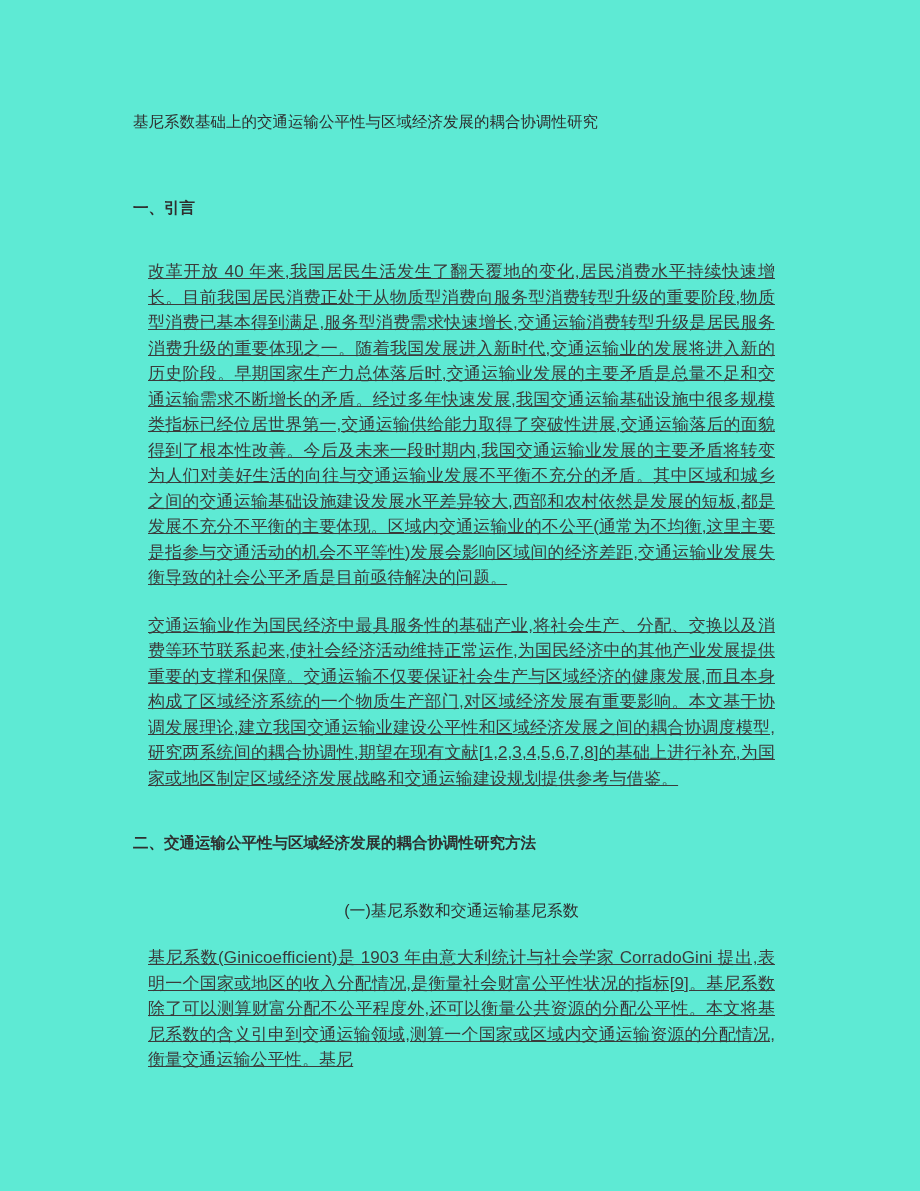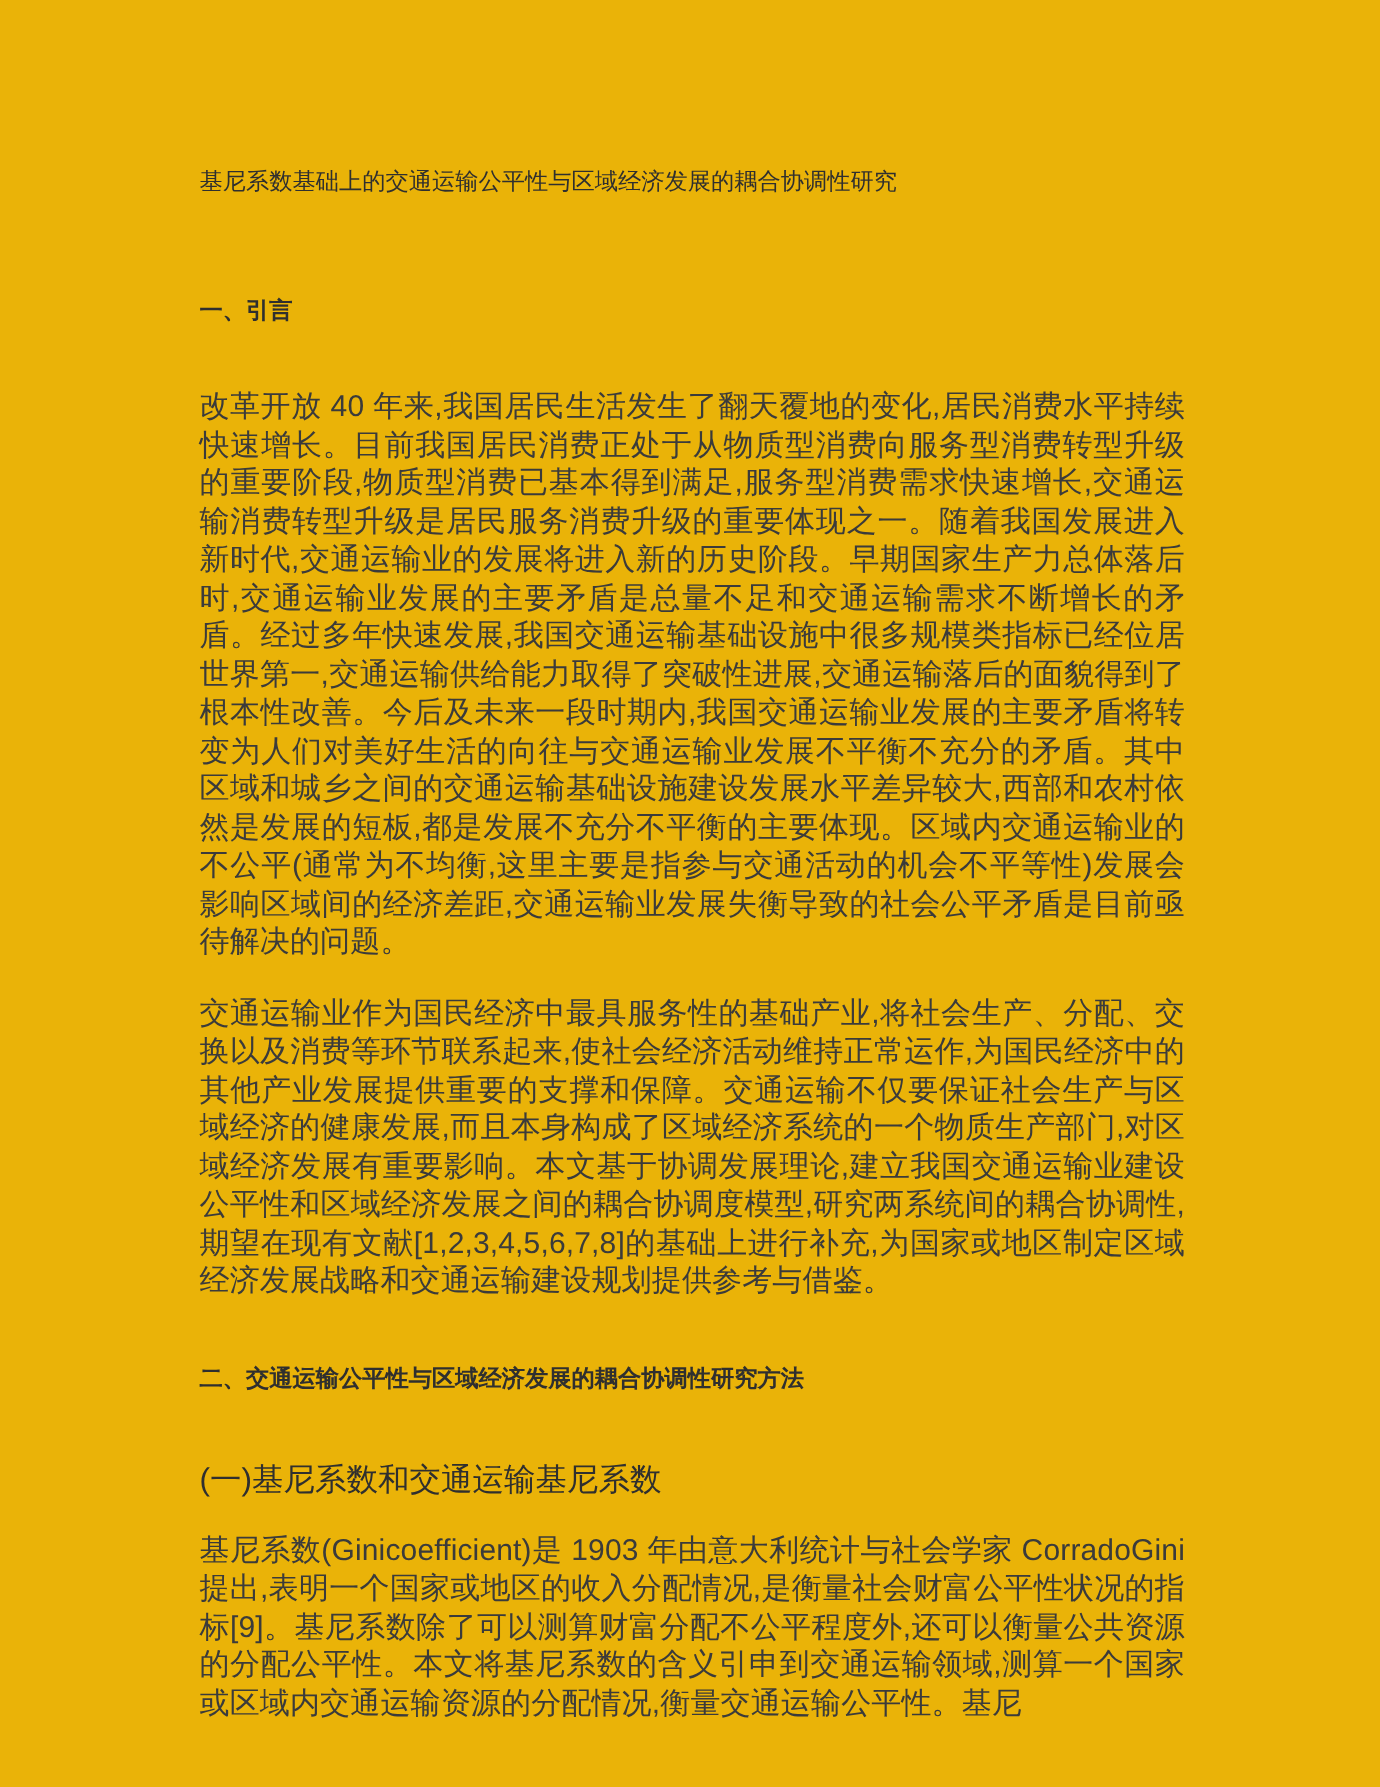--- a/index.html
+++ b/index.html
@@ -9,21 +9,21 @@
   }
   body {
     width: 920px;
     height: 1191px;
     font-family: "Liberation Sans", sans-serif;
   }
   .page {
     position: relative;
     width: 920px;
     height: 1191px;
-    background: #eab308;
+    background: #5eead4;
     overflow: hidden;
   }
   .content {
     box-sizing: border-box;
     padding: 109px 130px 0 133px;
     width: 920px;
     color: #3b3b3b;
   }
   .doc-title {
     margin: 0;
@@ -40,33 +40,35 @@
     color: #2f2f2f;
   }
   .h-intro {
     margin-top: 60px;
   }
   .h-method {
     margin-top: 39px;
   }
   .sub-heading {
     margin: 42px 0 0 0;
-    font-size: 21px;
+    font-size: 16px;
     font-weight: 500;
     line-height: 25.5px;
     color: #2f2f2f;
+    text-align: center;
   }
   .para {
-    margin: 0;
-    font-size: 20px;
+    margin: 15px;
+    font-size: 17px;
     font-weight: 400;
     line-height: 25.5px;
     text-align: justify;
     color: #3b3b3b;
     letter-spacing: 0.1px;
+    text-decoration: underline;
   }
   .p1 {
     margin-top: 39px;
   }
   .p2 {
     margin-top: 22px;
   }
   .p3 {
     margin-top: 22px;
   }

